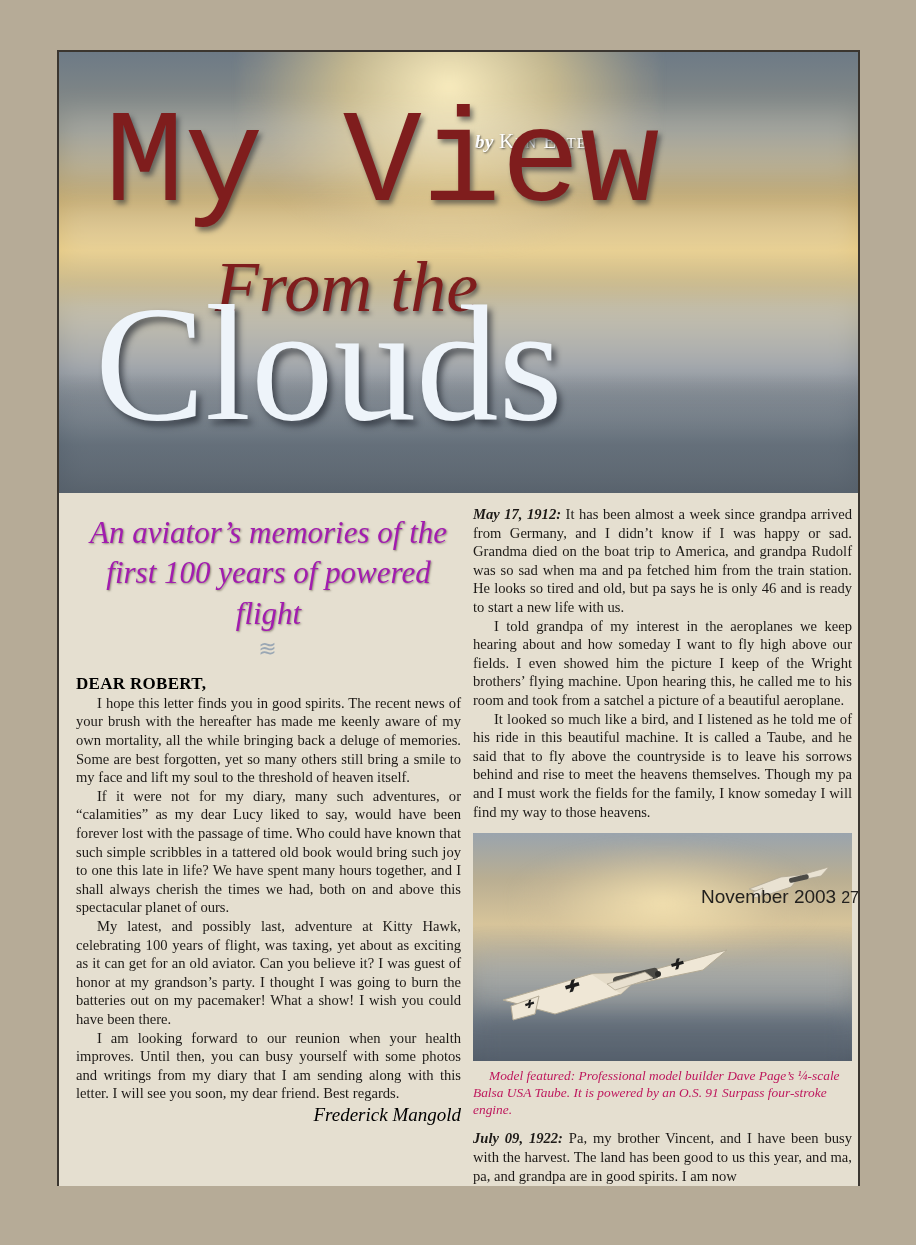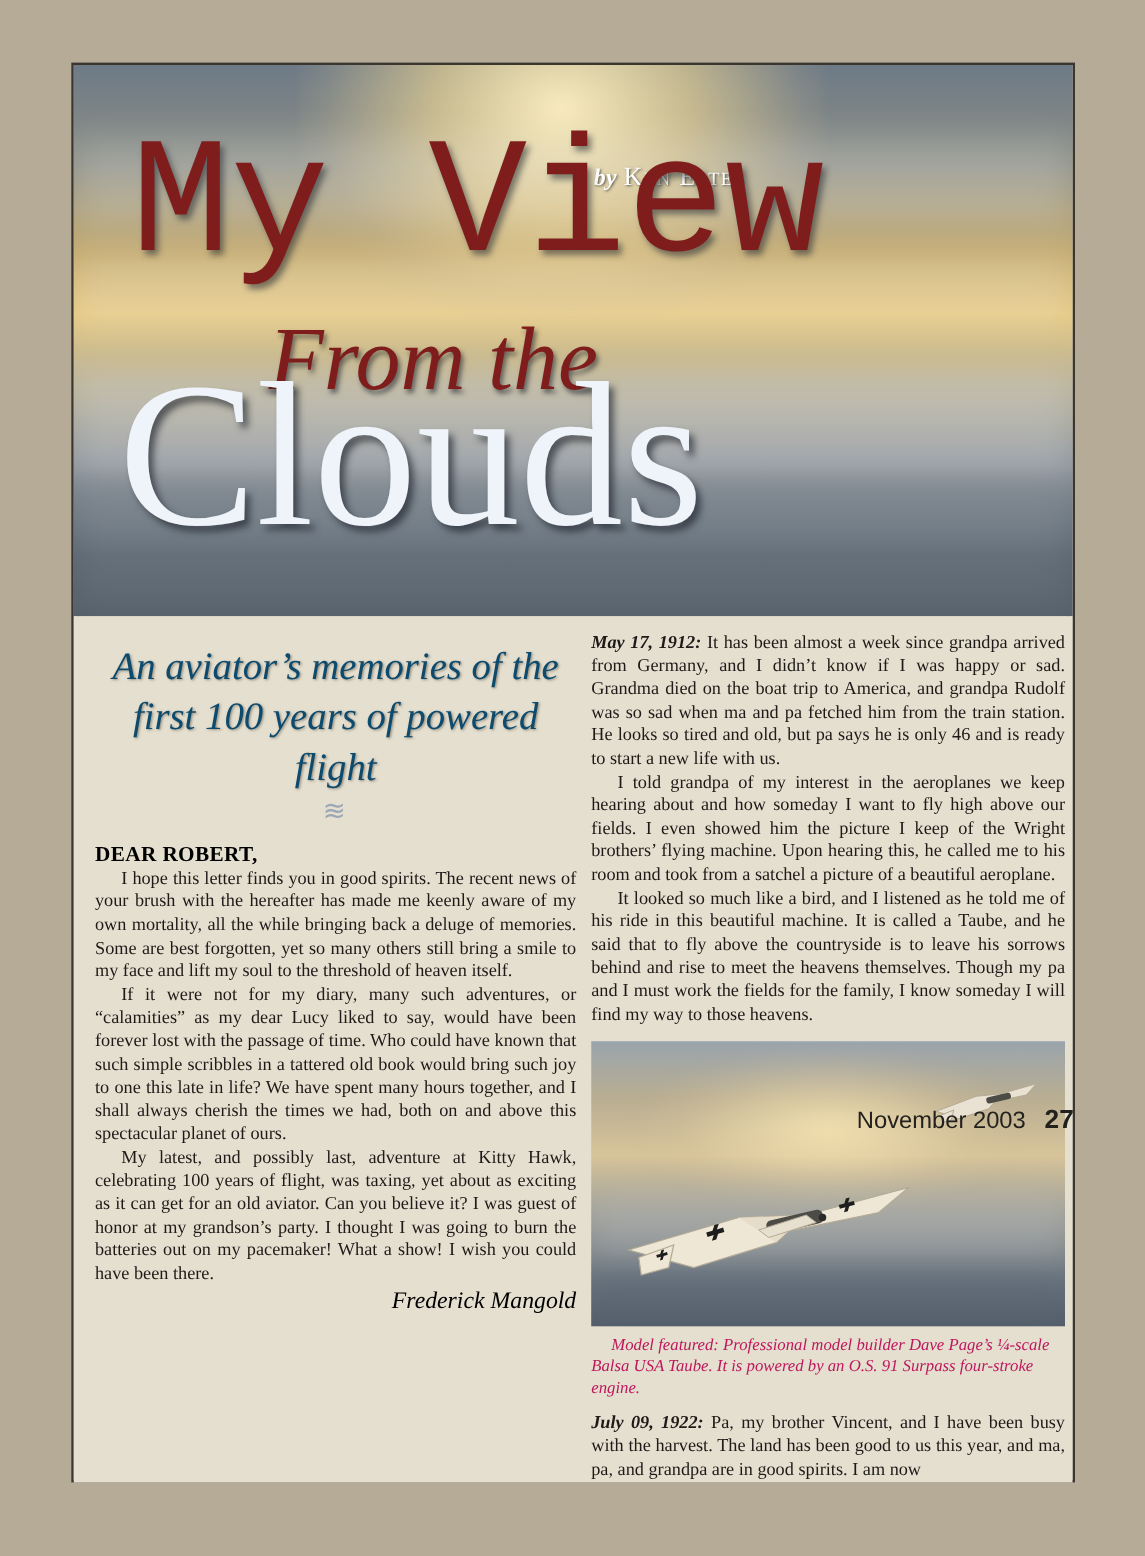--- a/index.html
+++ b/index.html
@@ -136,21 +136,21 @@
     position: absolute;
     left: 414px;
     top: 12px;
     width: 379px;
   }
   .deck {
     text-align: center;
     font-style: italic;
     font-size: 31px;
     line-height: 1.30;
-    color: #0c4a6e;
+    color: #a21caf;
     text-shadow: 1px 1px 2px rgba(140,132,115,0.9);
     padding: 12px 10px 0 10px;
   }
   .deck-orn {
     text-align: center;
     color: #9aa7b4;
     font-size: 22px;
     margin-top: 2px;
     letter-spacing: 2px;
   }
@@ -233,21 +233,21 @@
   .footer {
     position: absolute;
     right: 57px;
     bottom: 24px;
     text-align: right;
     font-family: "Liberation Sans", sans-serif;
     font-size: 19px;
     color: #23211e;
     white-space: nowrap;
   }
-  .footer .pg { font-weight: bold; font-size: 21px; margin-left: 15px; }
+  .footer .pg { font-weight: normal; font-size: 16px; margin-left: 5px; }
 </style>
 </head>
 <body>
 
 <div class="page">
 
   <div class="frame">
     <div class="frame-inner"></div>
   </div>
 
@@ -273,20 +273,21 @@
 
     <div class="col-left">
       <div class="deck">An aviator’s memories of the first 100 years of powered flight</div>
       <div class="deck-orn">≋</div>
 
       <div class="salutation">DEAR ROBERT,</div>
 
       <p class="body">I hope this letter finds you in good spirits. The recent news of your brush with the hereafter has made me keenly aware of my own mortality, all the while bringing back a deluge of memories. Some are best forgotten, yet so many others still bring a smile to my face and lift my soul to the threshold of heaven itself.</p>
       <p class="body">If it were not for my diary, many such adventures, or “calamities” as my dear Lucy liked to say, would have been forever lost with the passage of time. Who could have known that such simple scribbles in a tattered old book would bring such joy to one this late in life? We have spent many hours together, and I shall always cherish the times we had, both on and above this spectacular planet of ours.</p>
       <p class="body">My latest, and possibly last, adventure at Kitty Hawk, celebrating 100 years of flight, was taxing, yet about as exciting as it can get for an old aviator. Can you believe it? I was guest of honor at my grandson’s party. I thought I was going to burn the batteries out on my pacemaker! What a show! I wish you could have been there.</p>
+      <p class="body">I am looking forward to our reunion when your health improves. Until then, you can busy yourself with some photos and writings from my diary that I am sending along with this letter. I will see you soon, my dear friend. Best regards.</p>
       <div class="signoff">Frederick Mangold</div>
     </div>
 
     <div class="col-right">
 
       <p class="diary-entry"><span class="diary-date">May 17, 1912:</span> <span>It has been almost a week since grandpa arrived from Germany, and I didn’t know if I was happy or sad. Grandma died on the boat trip to America, and grandpa Rudolf was so sad when ma and pa fetched him from the train station. He looks so tired and old, but pa says he is only 46 and is ready to start a new life with us.</span></p>
       <p class="diary-entry cont-indent">I told grandpa of my interest in the aeroplanes we keep hearing about and how someday I want to fly high above our fields. I even showed him the picture I keep of the Wright brothers’ flying machine. Upon hearing this, he called me to his room and took from a satchel a picture of a beautiful aeroplane.</p>
       <p class="diary-entry cont-indent">It looked so much like a bird, and I listened as he told me of his ride in this beautiful machine. It is called a Taube, and he said that to fly above the countryside is to leave his sorrows behind and rise to meet the heavens themselves. Though my pa and I must work the fields for the family, I know someday I will find my way to those heavens.</p>
 
       <div class="photo">

